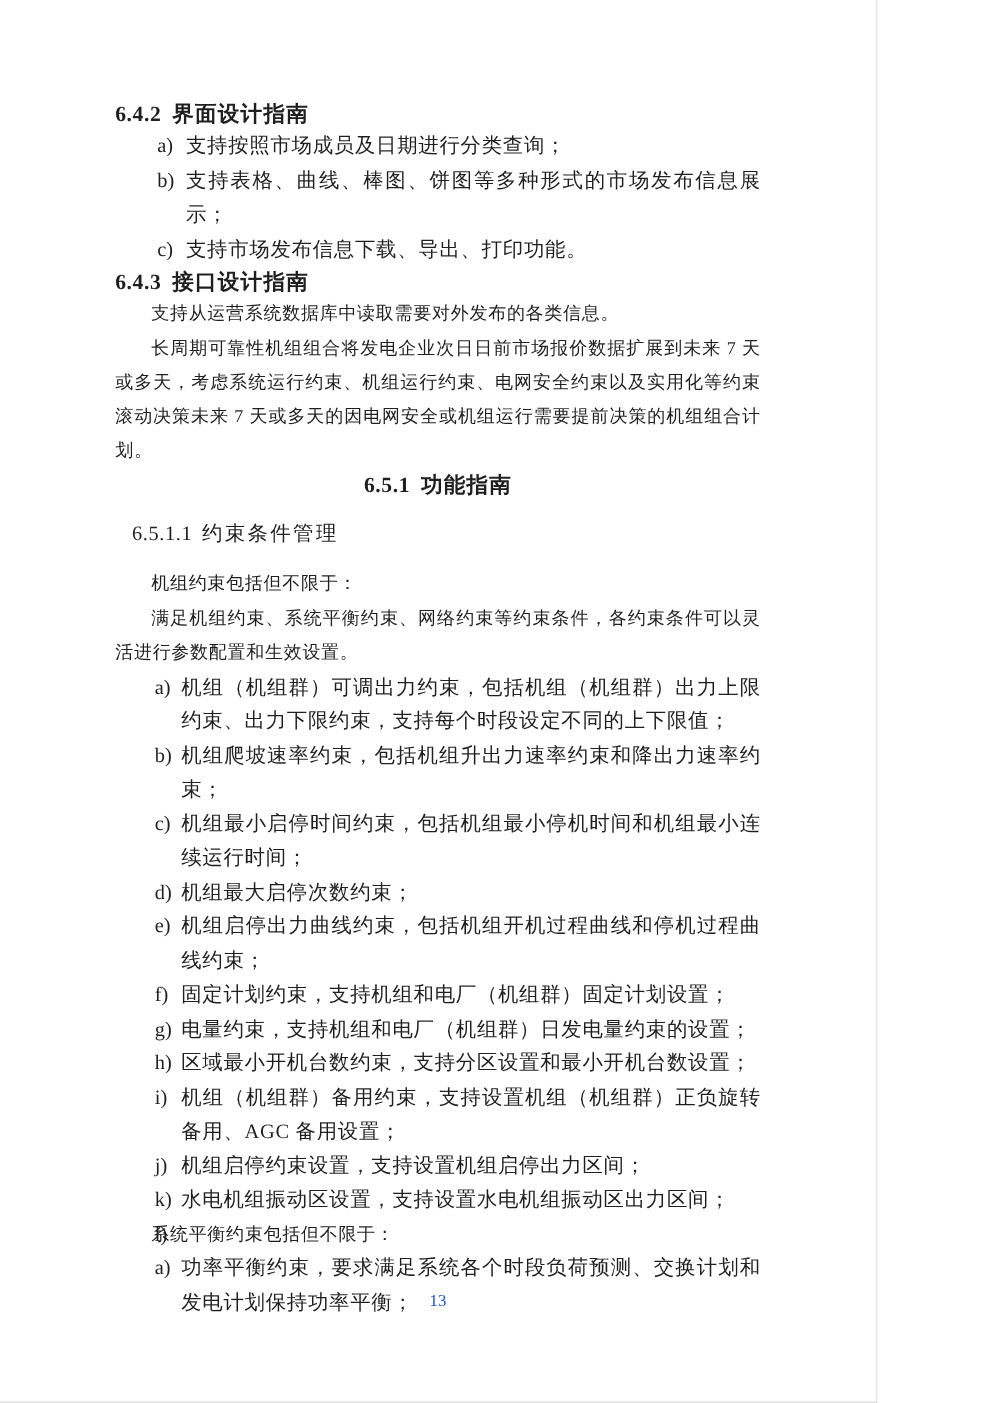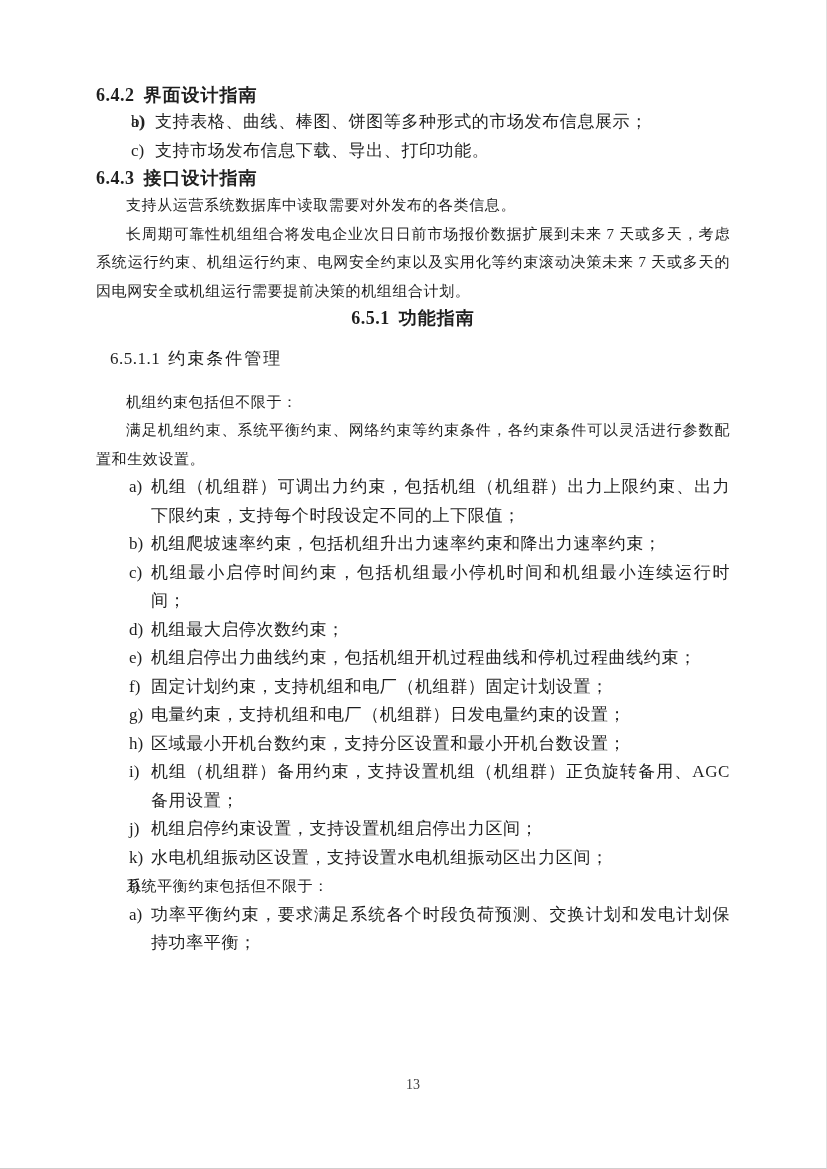--- a/index.html
+++ b/index.html
@@ -1,18 +1,18 @@
 <!DOCTYPE html>
 <html><head>
 <meta charset="utf-8">
 <style>
   html, body { margin: 0; padding: 0; background: #ffffff; }
   .page {
     position: relative;
-    width: 827px;
+    width: 731px;
     height: 1169px;
     background: #ffffff;
     overflow: hidden;
     font-family: "Liberation Serif", "DejaVu Serif", serif;
     color: #1f1f1f;
     box-sizing: border-box;
     border-right: 1px solid #e2e2e2;
     border-bottom: 1px solid #cfcfcf;
   }
   .content {
@@ -80,33 +80,33 @@
   .mt4 { margin-top: 4px; }
   .mt2 { margin-top: 2px; }
   .footer {
     position: absolute;
     top: 1076px;
     left: 0;
     width: 100%;
     text-align: center;
     font-size: 14px;
     line-height: 18px;
-    color: #404040;
+    color: #1d4ed8;
   }
 </style>
 </head>
 <body>
 
 <div class="page">
   <div class="content">
 
     <h3 class="sec"><span class="h-num">6.4.2</span><span class="h-title">界面设计指南</span></h3>
 
     <ul class="clist wide-gap mt12">
-      <li><span class="li-label">a)</span></li>
+      <li><span class="li-label">a)</span><span>支持按照市场成员及日期进行分类查询；</span></li>
       <li><span class="li-label">b)</span><span>支持表格、曲线、棒图、饼图等多种形式的市场发布信息展示；</span></li>
       <li><span class="li-label">c)</span><span>支持市场发布信息下载、导出、打印功能。</span></li>
     </ul>
 
     <h3 class="sec mt7"><span class="h-num">6.4.3</span><span class="h-title">接口设计指南</span></h3>
 
     <p class="body mt8">支持从运营系统数据库中读取需要对外发布的各类信息。</p>
 
 
     <p class="body mt2">长周期可靠性机组组合将发电企业次日日前市场报价数据扩展到未来 7 天或多天，考虑系统运行约束、机组运行约束、电网安全约束以及实用化等约束滚动决策未来 7 天或多天的因电网安全或机组运行需要提前决策的机组组合计划。</p>

